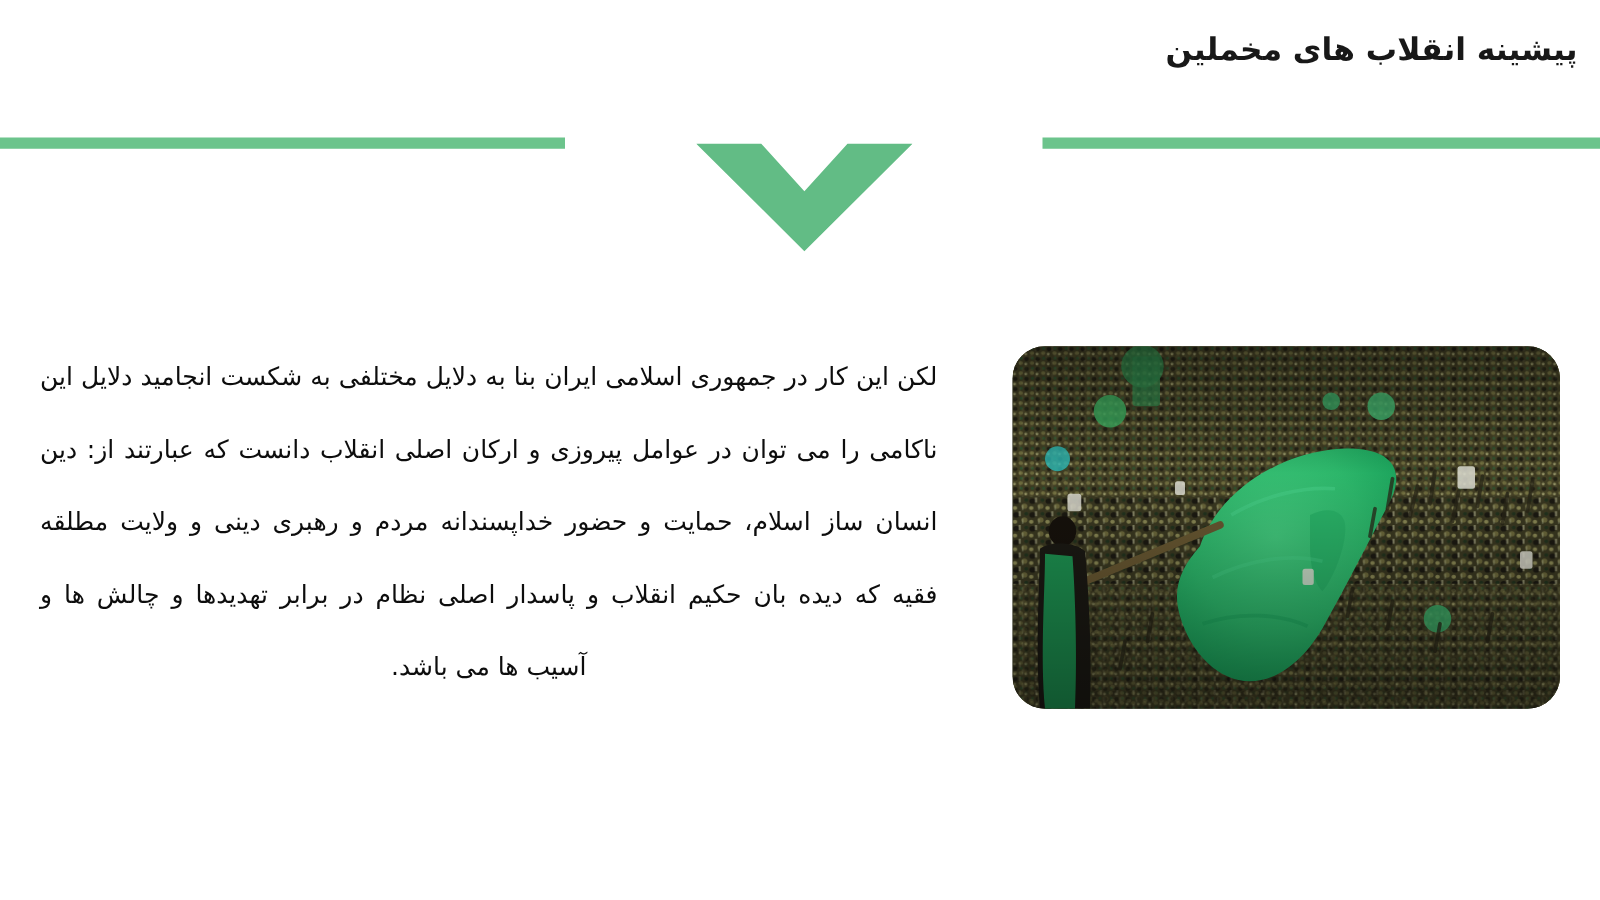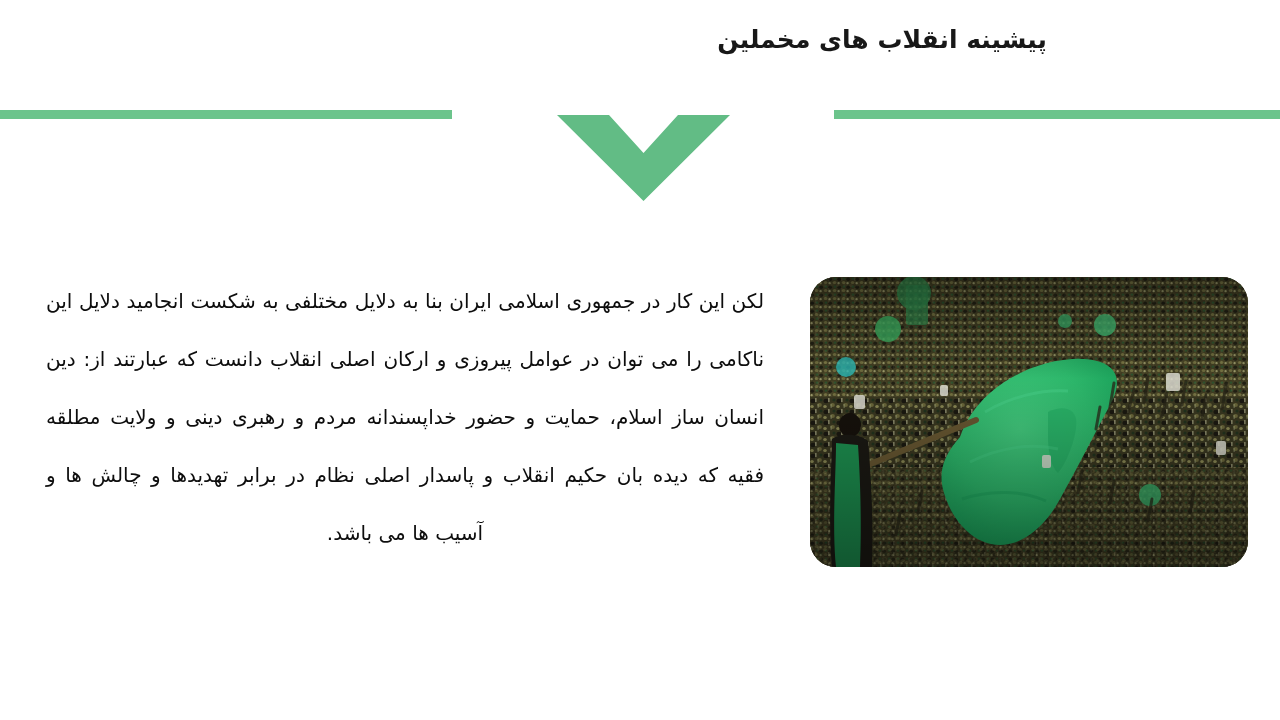--- a/index.html
+++ b/index.html
@@ -21,21 +21,21 @@
     inset: 0;
     background: #FFFFFF;
   }
 
   
   .slide-title {
     position: absolute;
     top: 22px;
     right: 18px;
     width: 760px;
-    text-align: center;
+    text-align: right;
     direction: rtl;
     font-size: 25px;
     font-weight: bold;
     color: #181818;
     line-height: 1.4;
     letter-spacing: 0px;
     white-space: nowrap;
   }
 
   
@@ -66,21 +66,21 @@
   .chevron-wrap svg {
     display: block;
     width: 173px;
     height: 90px;
   }
 
   
   .body-text {
     position: absolute;
     top: 272px;
-    left: 46px;
+    left: 32px;
     width: 718px;
     direction: rtl;
     text-align: justify;
     text-align-last: center;
     font-family: "DejaVu Sans", "Liberation Sans", sans-serif;
     font-size: 20px;
     line-height: 58px;
     color: #0D0D0D;
     font-weight: 400;
   }

